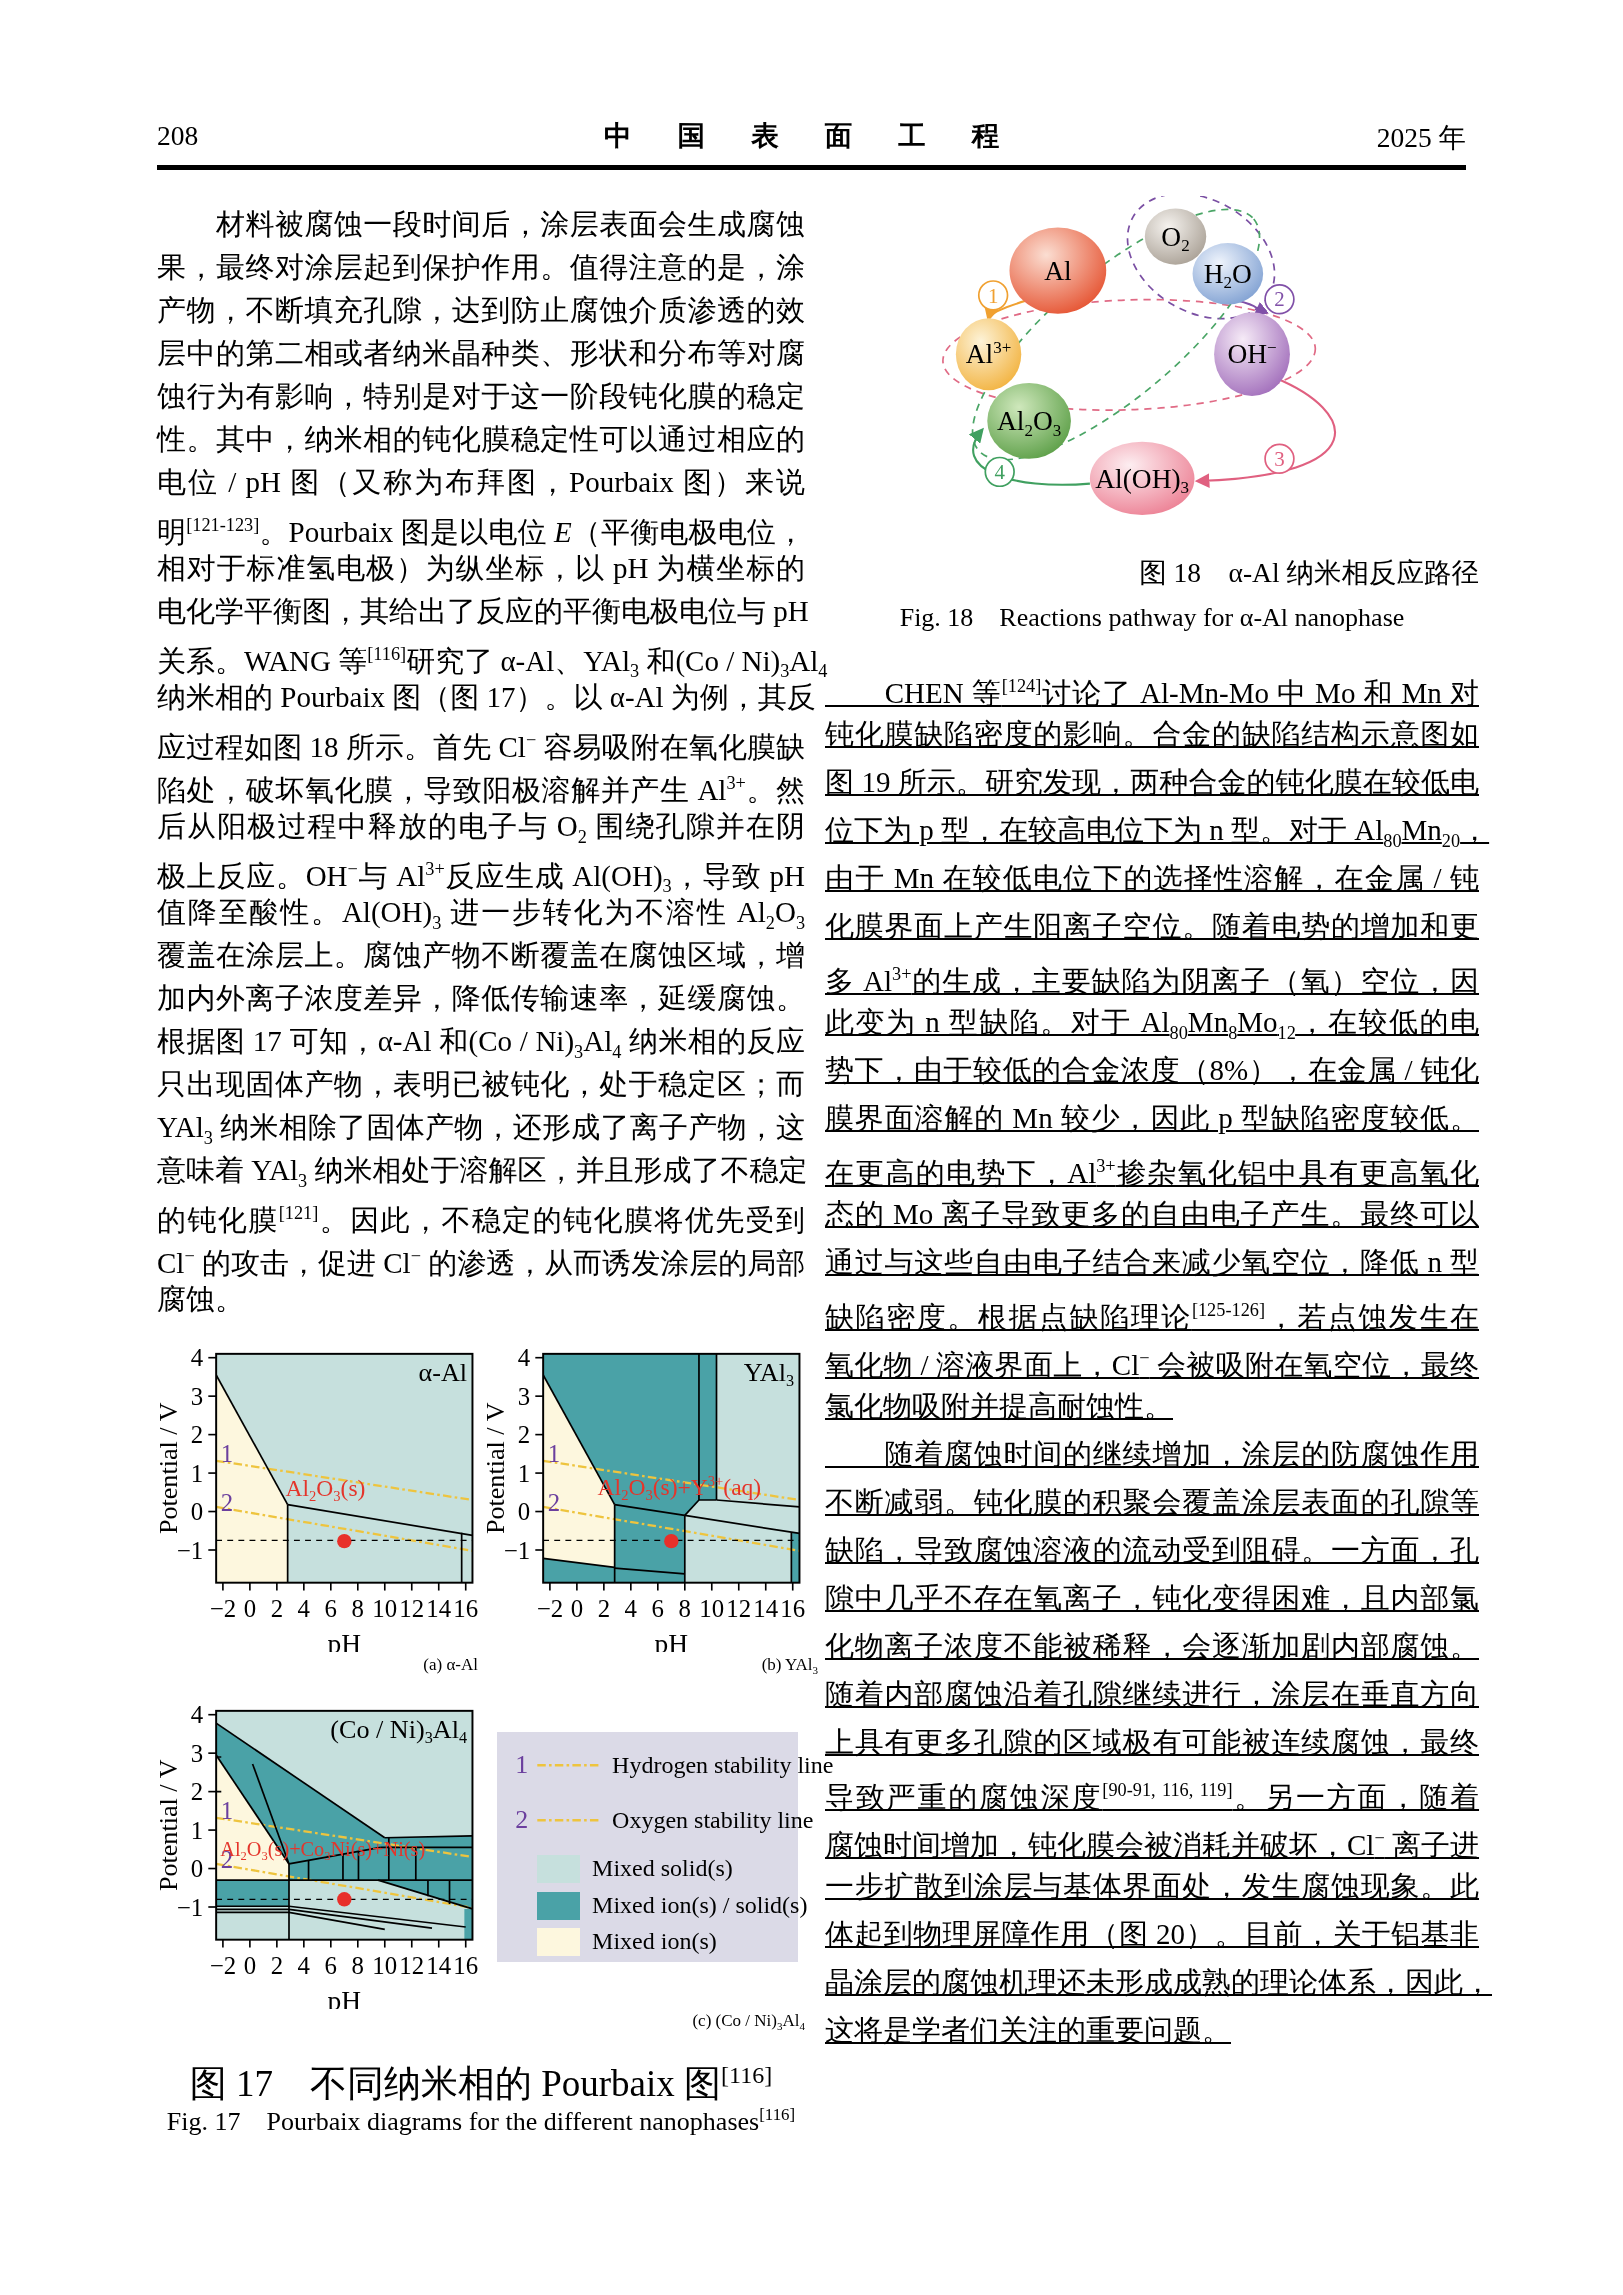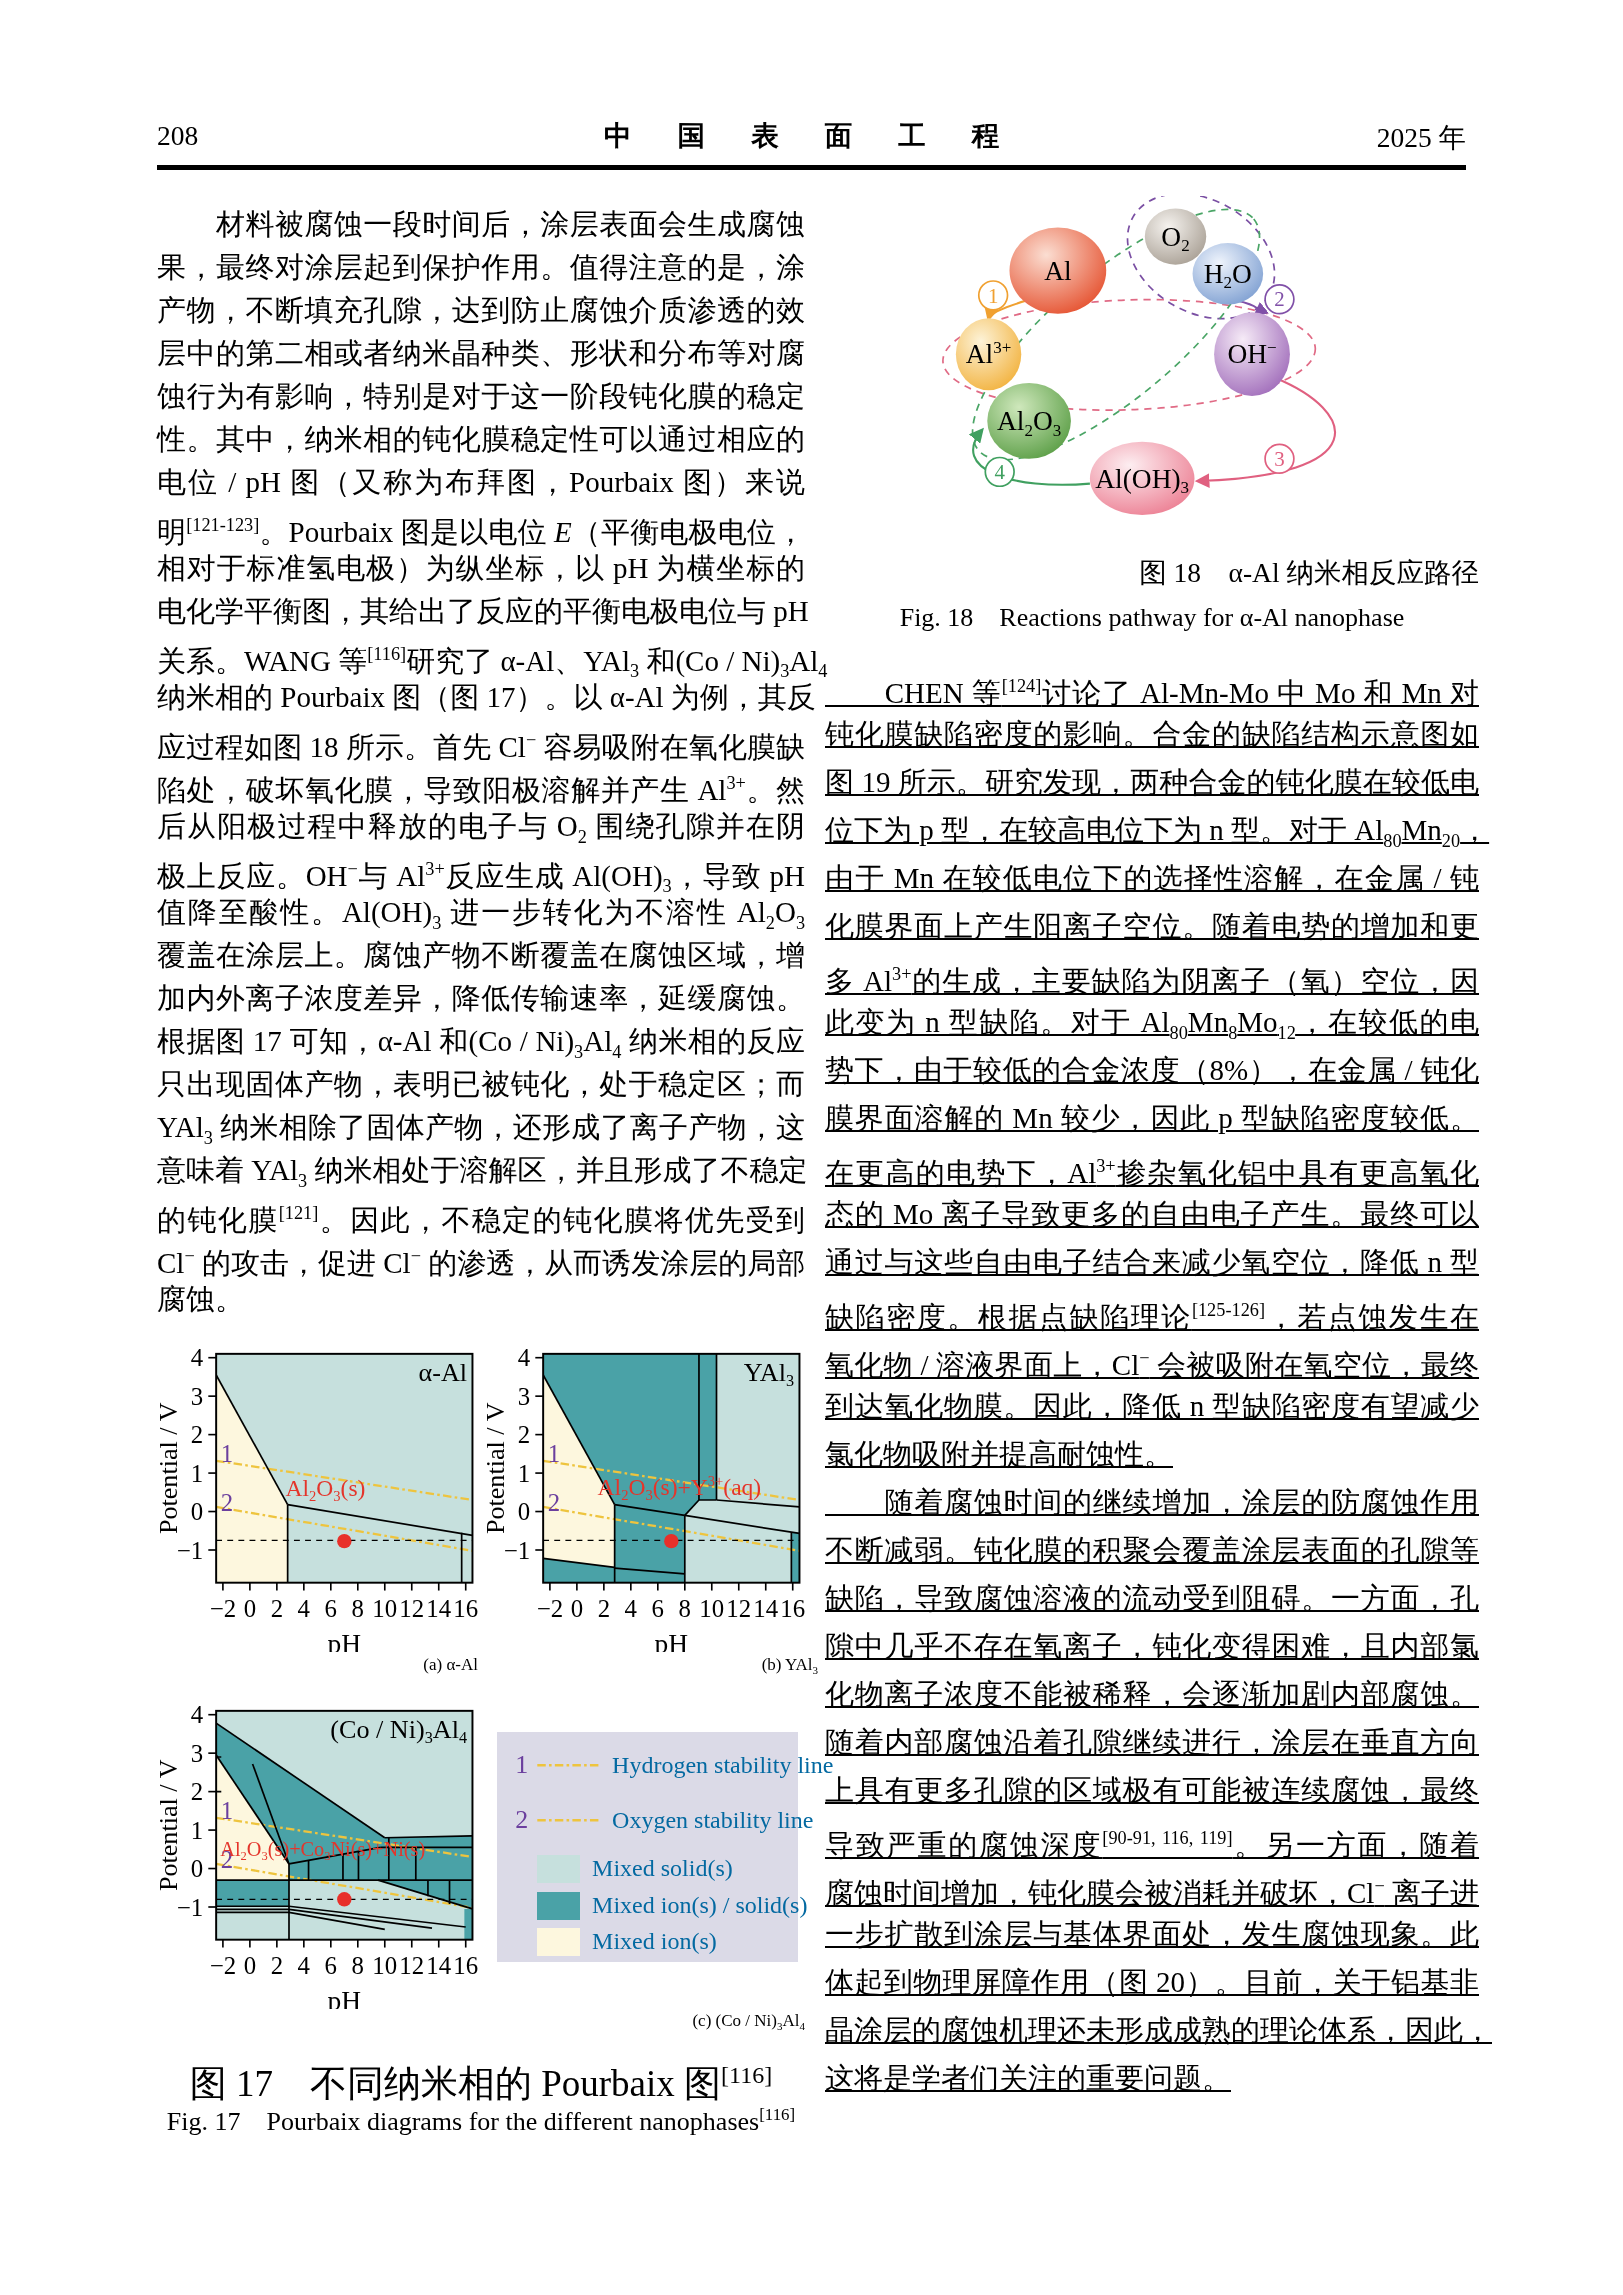--- a/index.html
+++ b/index.html
@@ -24,21 +24,21 @@
   .chart-mount{position:absolute;}
   .subcap{position:absolute;width:321px;text-align:right;font-size:17px;}
   .figcap{position:absolute;left:0;width:648px;text-align:center;}
   .figcap.zh{font-size:37px;}
   .figcap.en{font-size:26px;}
   sup,sub{font-size:65%;}
   
   #legend{position:absolute;left:340px;top:386px;width:301px;height:230px;background:#dbdae7;}
   .leg-row{position:absolute;left:18.3px;display:flex;align-items:center;}
   .leg-num{font-size:26px;color:#6b3f9e;width:22px;}
-  .leg-label{font-size:24px;color:#0369a1;margin-left:11.8px;white-space:nowrap;}
+  .leg-label{font-size:24px;color:#000000;margin-left:11.8px;white-space:nowrap;}
   .leg-swatch{width:43px;height:27.5px;margin-left:22px;}
   
   #fig18-wrap{position:relative;width:654px;}
   #fig18-cap-zh{margin-top:3.9px;text-align:right;font-size:27.5px;}
   #fig18-cap-en{margin-top:9.2px;text-align:center;font-size:26px;}
   #right-text{position:relative;margin-top:34px;}
 </style>
 </head>
 <body>
 
@@ -435,21 +435,20 @@
         <div class="ln">化膜界面上产生阳离子空位。随着电势的增加和更</div>
         <div class="ln">多 Al<sup>3+</sup>的生成，主要缺陷为阴离子（氧）空位，因</div>
         <div class="ln">此变为 n 型缺陷。对于 Al<sub>80</sub>Mn<sub>8</sub>Mo<sub>12</sub>，在较低的电</div>
         <div class="ln">势下，由于较低的合金浓度（8%），在金属 / 钝化</div>
         <div class="ln">膜界面溶解的 Mn 较少，因此 p 型缺陷密度较低。</div>
         <div class="ln">在更高的电势下，Al<sup>3+</sup>掺杂氧化铝中具有更高氧化</div>
         <div class="ln">态的 Mo 离子导致更多的自由电子产生。最终可以</div>
         <div class="ln">通过与这些自由电子结合来减少氧空位，降低 n 型</div>
         <div class="ln">缺陷密度。根据点缺陷理论<sup>[125-126]</sup>，若点蚀发生在</div>
         <div class="ln">氧化物 / 溶液界面上，Cl<sup>−</sup> 会被吸附在氧空位，最终</div>
-        <div class="ln">到达氧化物膜。因此，降低 n 型缺陷密度有望减少</div>
         <div class="ln last">氯化物吸附并提高耐蚀性。</div>
         <div class="ln">　　随着腐蚀时间的继续增加，涂层的防腐蚀作用</div>
         <div class="ln">不断减弱。钝化膜的积聚会覆盖涂层表面的孔隙等</div>
         <div class="ln">缺陷，导致腐蚀溶液的流动受到阻碍。一方面，孔</div>
         <div class="ln">隙中几乎不存在氧离子，钝化变得困难，且内部氯</div>
         <div class="ln">化物离子浓度不能被稀释，会逐渐加剧内部腐蚀。</div>
         <div class="ln">随着内部腐蚀沿着孔隙继续进行，涂层在垂直方向</div>
         <div class="ln">上具有更多孔隙的区域极有可能被连续腐蚀，最终</div>
         <div class="ln">导致严重的腐蚀深度<sup>[90-91, 116, 119]</sup>。另一方面，随着</div>
         <div class="ln">腐蚀时间增加，钝化膜会被消耗并破坏，Cl<sup>−</sup> 离子进</div>

